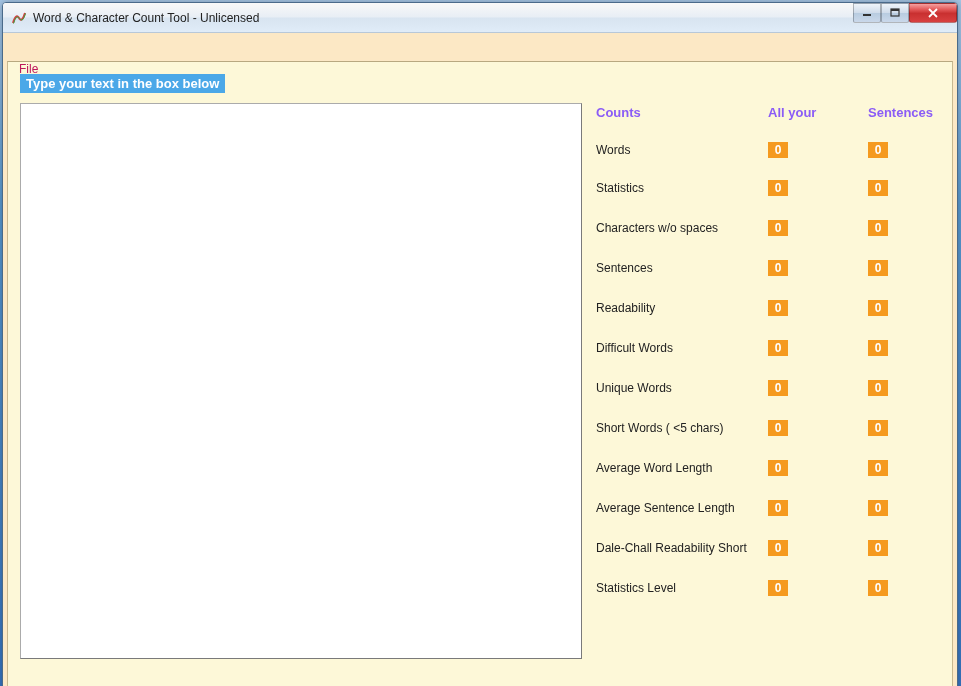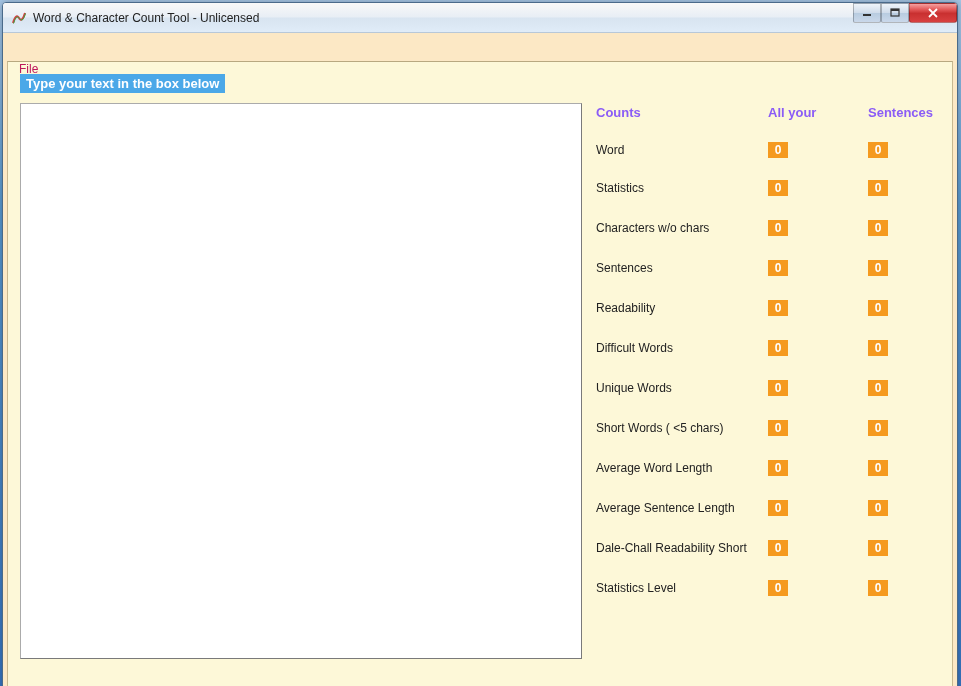--- a/index.html
+++ b/index.html
@@ -255,39 +255,39 @@
         </div>
 
         <div class="stats-panel">
           <div class="stats-header">
             <span class="hcol1">Counts</span>
             <span class="hcol2">All your</span>
             <span class="hcol3">Sentences</span>
           </div>
           <div class="stats-rows" id="stats-rows">
           <div class="stat-row">
-                <span class="stat-label">Word</span>
+                <span class="stat-label">Words</span>
                 <span class="stat-val-col">
                   <span class="val-badge">0</span>
                 </span>
                 <span class="stat-val-col last">
                   <span class="val-badge">0</span>
                 </span>
               </div>
               <div class="stat-row">
                 <span class="stat-label">Statistics</span>
                 <span class="stat-val-col">
                   <span class="val-badge">0</span>
                 </span>
                 <span class="stat-val-col last">
                   <span class="val-badge">0</span>
                 </span>
               </div>
               <div class="stat-row">
-                <span class="stat-label">Characters w/o chars</span>
+                <span class="stat-label">Characters w/o spaces</span>
                 <span class="stat-val-col">
                   <span class="val-badge">0</span>
                 </span>
                 <span class="stat-val-col last">
                   <span class="val-badge">0</span>
                 </span>
               </div>
               <div class="stat-row">
                 <span class="stat-label">Sentences</span>
                 <span class="stat-val-col">

